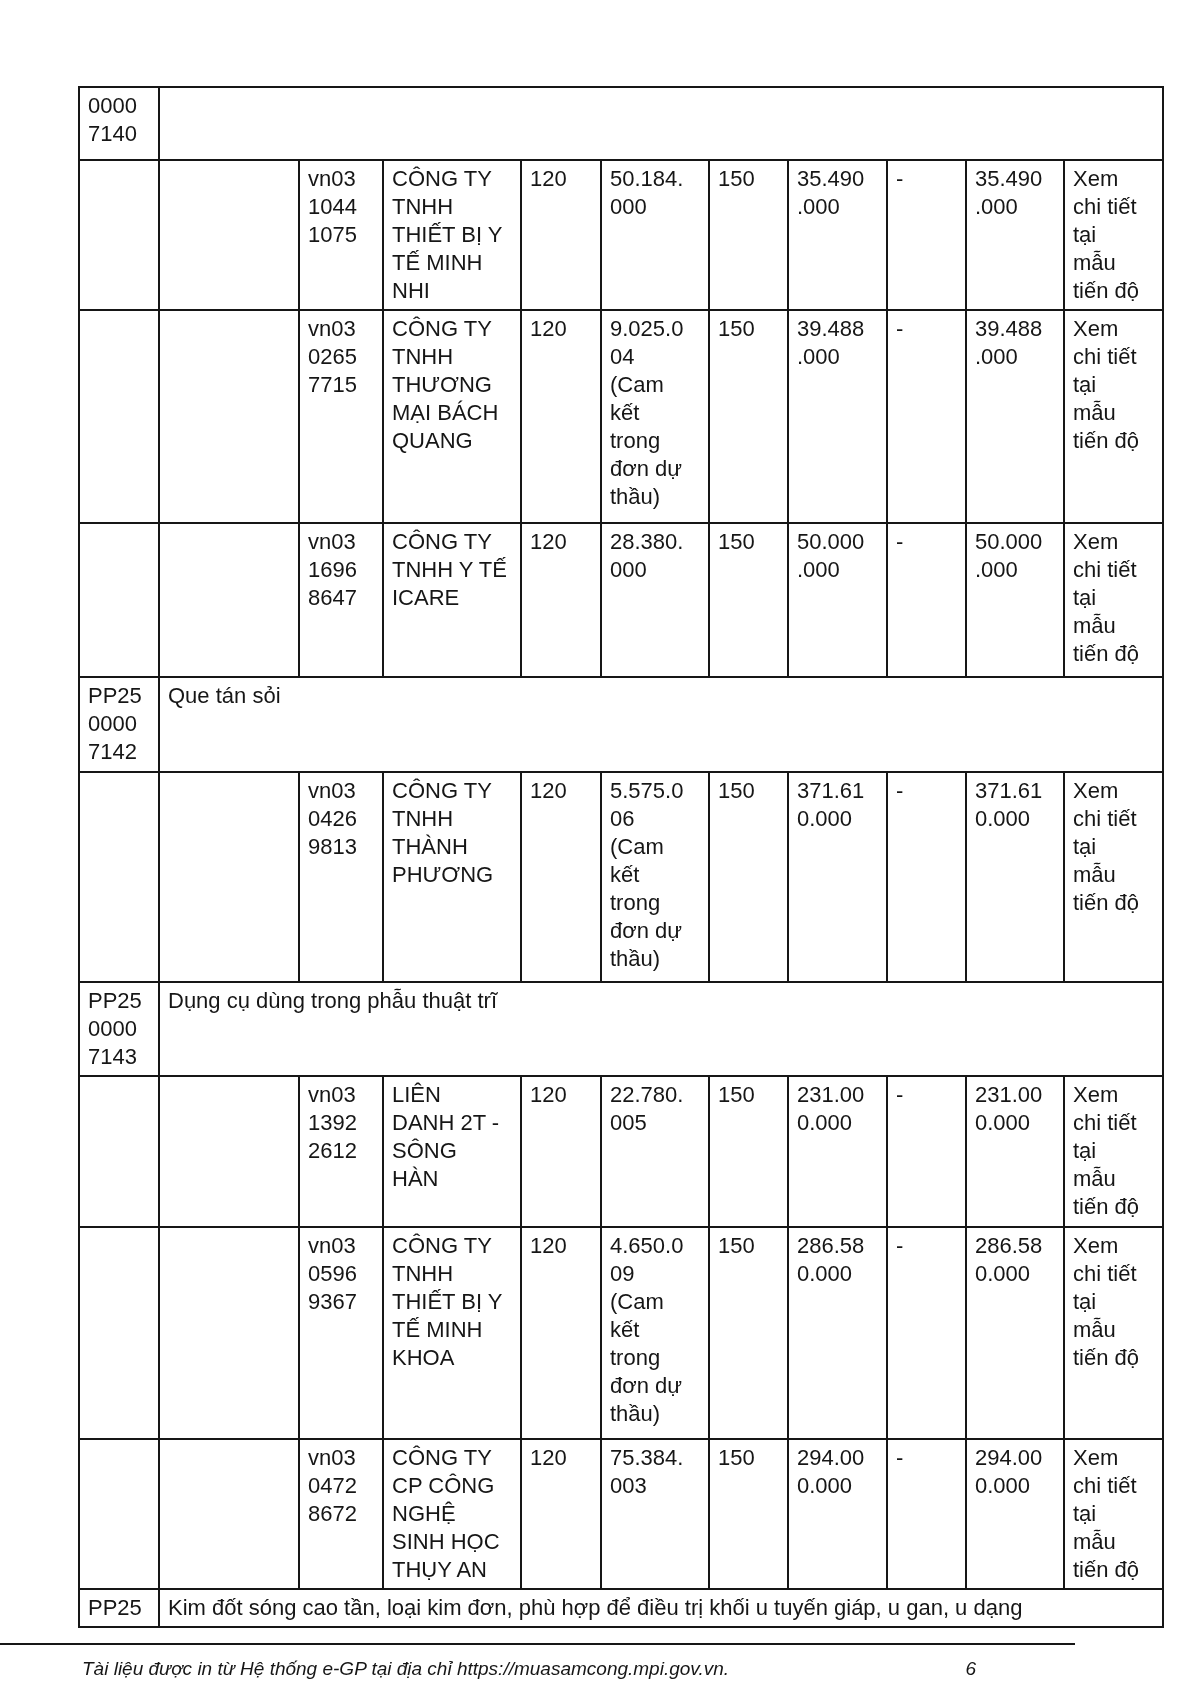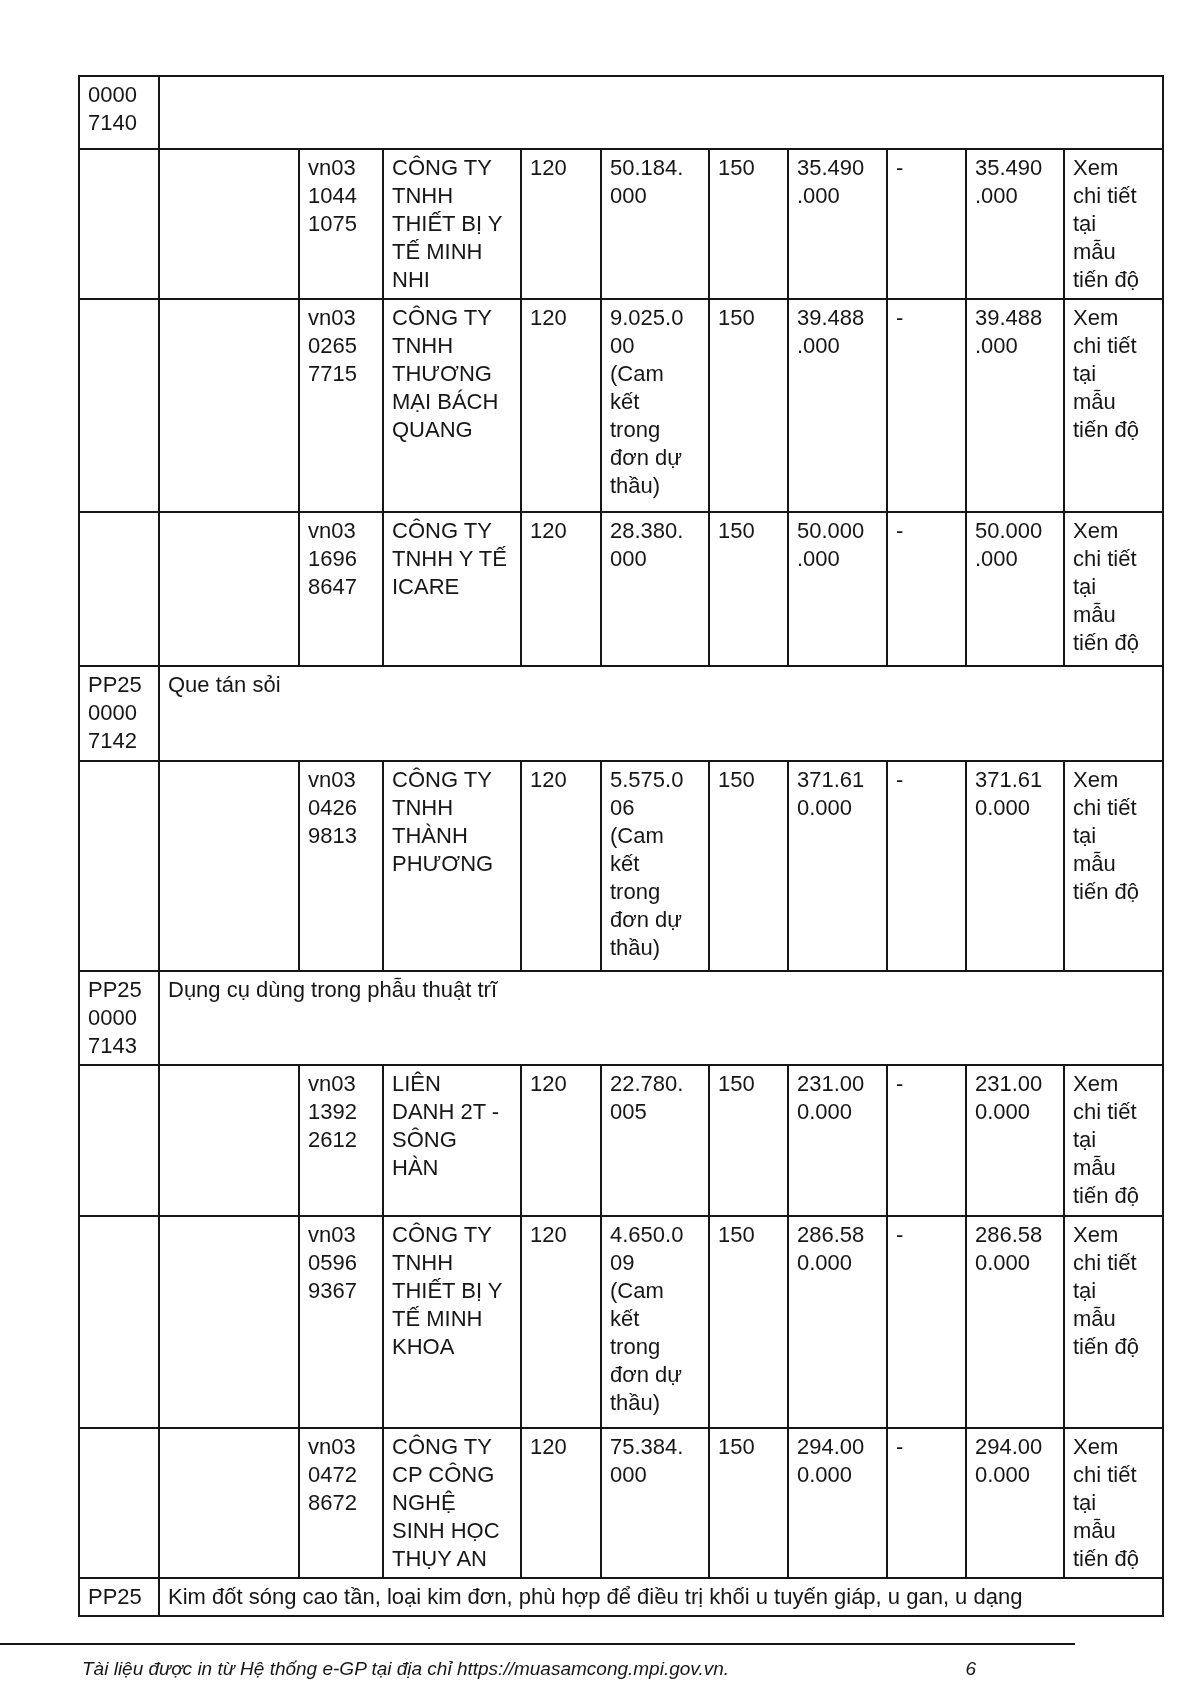--- a/index.html
+++ b/index.html
@@ -2,21 +2,21 @@
 <html><head>
 <meta charset="utf-8">
 <style>
   html,body { margin:0; padding:0; }
   body {
     width:1200px; height:1697px; position:relative; background:#ffffff;
     font-family:"Liberation Sans","DejaVu Sans",sans-serif; color:#161616;
     overflow:hidden;
   }
   table.bid-table {
-    position:absolute; left:78px; top:75px; width:1084px;
+    position:absolute; left:78px; top:86px; width:1084px;
     border-collapse:collapse; table-layout:fixed;
   }
   table.bid-table td {
     border:2px solid #161616;
     vertical-align:top; text-align:left;
     padding:4px 8px;
     font-size:22px; line-height:28px;
     white-space:pre-line;
     overflow:hidden;
     word-wrap:break-word;
@@ -96,21 +96,21 @@
       <td>vn03
 0265
 7715</td>
       <td>CÔNG TY
 TNHH
 THƯƠNG
 MẠI BÁCH
 QUANG</td>
       <td>120</td>
       <td>9.025.0
-00
+04
 (Cam
 kết
 trong
 đơn dự
 thầu)</td>
       <td>150</td>
       <td>39.488
 .000</td>
       <td>-</td>
       <td>39.488
@@ -256,21 +256,21 @@
       <td>vn03
 0472
 8672</td>
       <td>CÔNG TY
 CP CÔNG
 NGHỆ
 SINH HỌC
 THỤY AN</td>
       <td>120</td>
       <td>75.384.
-000</td>
+003</td>
       <td>150</td>
       <td>294.00
 0.000</td>
       <td>-</td>
       <td>294.00
 0.000</td>
       <td>Xem
 chi tiết
 tại
 mẫu

